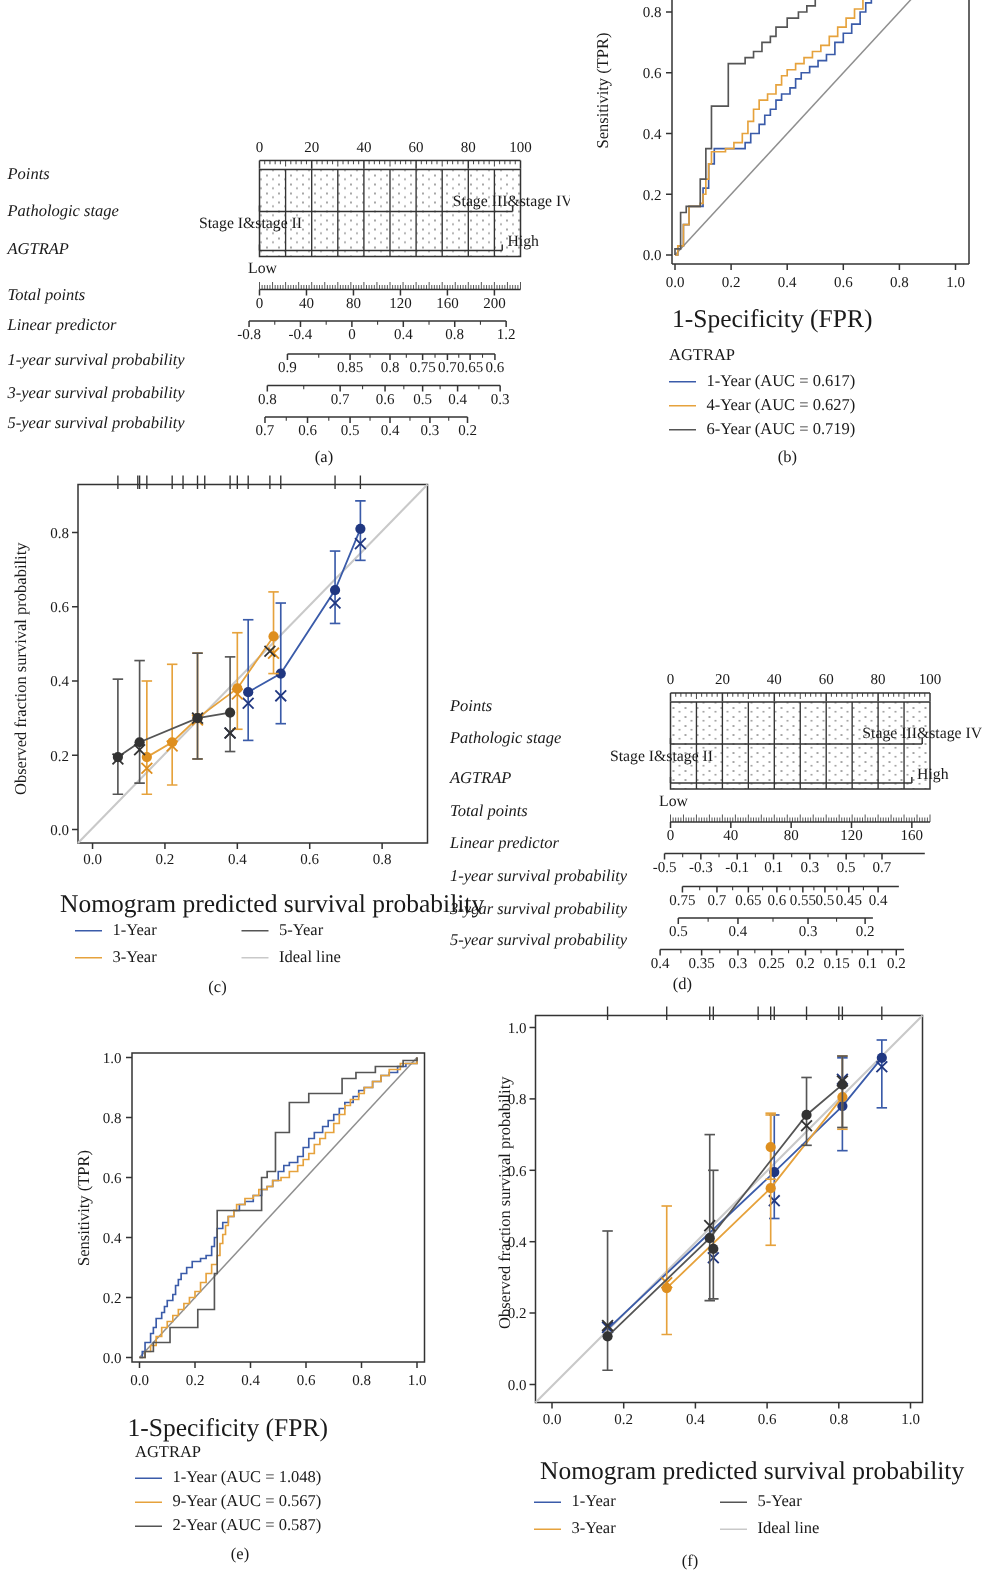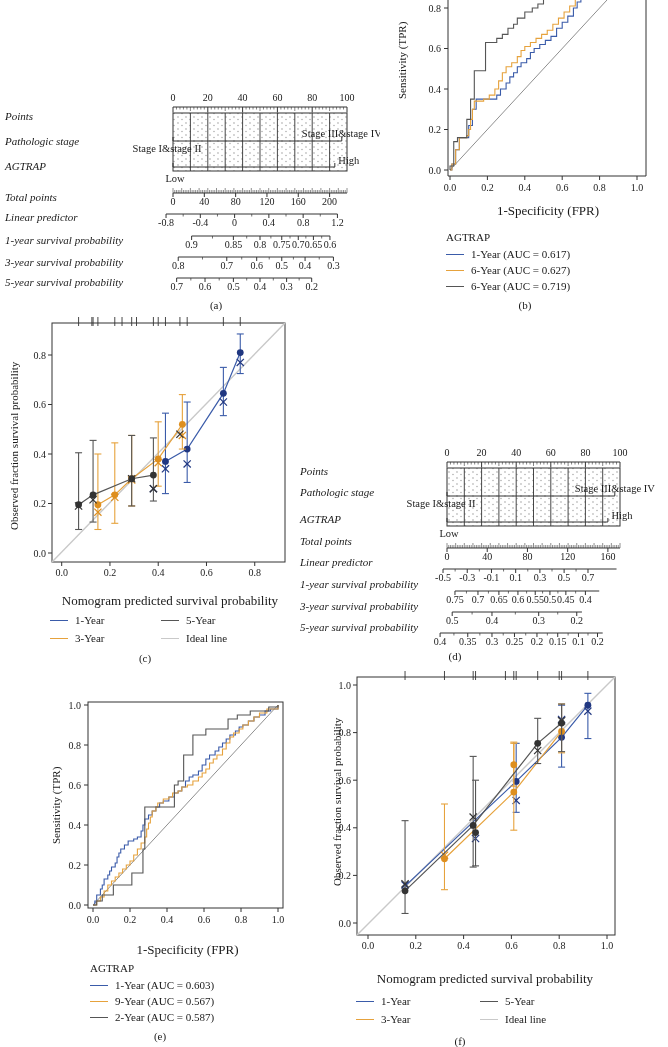--- a/index.html
+++ b/index.html
@@ -1,21 +1,21 @@
 <!DOCTYPE html>
 <html><head>
 <meta charset="utf-8">
 <style>
   html,body{margin:0;padding:0;background:#fff;}
   .fig{position:relative;width:668px;height:1047px;background:#fff;overflow:hidden;
        font-family:"Liberation Serif","DejaVu Serif",serif;color:#1a1a1a;}
   .fig svg{position:absolute;overflow:hidden;}
   svg text{font-family:"Liberation Serif","DejaVu Serif",serif;fill:#1a1a1a;}
   .nl{position:absolute;font-size:11px;white-space:nowrap;font-style:italic;}
-  .xlabel{position:absolute;font-size:13px;text-align:center;white-space:nowrap;}
+  .xlabel{position:absolute;font-size:17px;text-align:left;white-space:nowrap;}
   .vlabel{position:absolute;font-size:11px;writing-mode:vertical-rl;transform:rotate(180deg);
           text-align:center;white-space:nowrap;}
   .caption{position:absolute;font-size:11px;text-align:center;}
   .legend{position:absolute;font-size:11px;}
   .lg-title{margin-bottom:3px;}
   .lg-row{display:flex;align-items:center;height:16px;}
   .lg-grid{display:grid;grid-auto-flow:column;grid-template-rows:repeat(2,18px);}
   .sw{display:inline-block;width:18px;height:0;border-top:1.6px solid #000;margin-right:7px;flex:0 0 18px;}
   .lg-lab{white-space:nowrap;}
 </style>
@@ -343,21 +343,21 @@
   <div class="vlabel" style="left:396px;top:2px;height:116px">Sensitivity (TPR)</div>
   <div class="xlabel" style="left:448px;top:203px;width:200px">1-Specificity (FPR)</div>
   <div class="legend" style="left:446px;top:231px">
     <div class="lg-title">AGTRAP</div>
     <div class="lg-row">
         <span class="sw" style="border-top-color: rgb(58, 91, 169);"></span>
         <span class="lg-lab">1-Year (AUC = 0.617)</span>
       </div>
     <div class="lg-row">
         <span class="sw" style="border-top-color: rgb(230, 162, 60);"></span>
-        <span class="lg-lab">6-Year (AUC = 0.627)</span>
+        <span class="lg-lab">4-Year (AUC = 0.627)</span>
       </div>
     <div class="lg-row">
         <span class="sw" style="border-top-color: rgb(85, 85, 85);"></span>
         <span class="lg-lab">6-Year (AUC = 0.719)</span>
       </div>
   </div>
   <div class="caption" style="left:495px;top:299px;width:60px">(b)</div>
 
   <svg id="svg-c" style="left:8px;top:313px" width="322" height="272">
       <rect x="44" y="10" width="233" height="239" fill="none" stroke="#333333"></rect>
@@ -824,21 +824,21 @@
       <path d="M48,243L49.85,243L49.85,239L51.7,239L51.7,233L55.4,233L55.4,227L57.25,227L57.25,223L59.1,223L59.1,217L62.8,217L62.8,213L64.65,213L64.65,209L66.5,209L66.5,205L70.2,205L70.2,201L72.05,201L72.05,195L73.9,195L73.9,191L75.75,191L75.75,187L79.45,187L79.45,183L83.15,183L83.15,179L88.7,179L88.7,177L92.4,177L92.4,175L96.1,175L96.1,169L97.95,169L97.95,163L99.80000000000001,163L99.80000000000001,157L103.5,157L103.5,153L107.2,153L107.2,149L110.9,149L110.9,145L114.6,145L114.6,141L118.3,141L118.3,139L123.85,139L123.85,135L129.4,135L129.4,131L133.10000000000002,131L133.10000000000002,129L136.8,129L136.8,125L140.5,125L140.5,119L144.2,119L144.2,115L147.9,115L147.9,113L153.45,113L153.45,109L157.14999999999998,109L157.14999999999998,103L160.85,103L160.85,97L164.55,97L164.55,93L170.10000000000002,93L170.10000000000002,89L173.8,89L173.8,85L177.5,85L177.5,81L181.2,81L181.2,77L184.9,77L184.9,73L190.45000000000002,73L190.45000000000002,69L194.15,69L194.15,65L197.85000000000002,65L197.85000000000002,63L203.4,63L203.4,59L208.95,59L208.95,55L214.5,55L214.5,53L220.05,53L220.05,49L225.6,49L225.6,47L233,47L233,43" fill="none" stroke="#3A5BA9" stroke-width="1.1"></path>
       <path d="M48,243L51.7,243L51.7,239L55.4,239L55.4,235L59.1,235L59.1,229L62.8,229L62.8,223L66.5,223L66.5,219L70.2,219L70.2,215L73.9,215L73.9,211L77.6,211L77.6,207L81.3,207L81.3,203L85,203L85,199L88.7,199L88.7,193L92.4,193L92.4,187L96.1,187L96.1,181L99.80000000000001,181L99.80000000000001,175L101.65,175L101.65,167L103.5,167L103.5,161L105.35,161L105.35,155L107.2,155L107.2,149L110.9,149L110.9,145L112.75,145L112.75,141L118.3,141L118.3,137L123.85,137L123.85,135L127.55,135L127.55,131L133.10000000000002,131L133.10000000000002,129L136.8,129L136.8,125L142.35000000000002,125L142.35000000000002,123L147.9,123L147.9,119L153.45,119L153.45,115L157.14999999999998,115L157.14999999999998,111L160.85,111L160.85,107L164.55,107L164.55,101L168.25,101L168.25,97L171.95,97L171.95,93L177.5,93L177.5,87L181.2,87L181.2,81L184.9,81L184.9,75L188.6,75L188.6,71L194.15,71L194.15,67L197.85000000000002,67L197.85000000000002,63L203.4,63L203.4,59L208.95,59L208.95,55L214.5,55L214.5,51L221.89999999999998,51L221.89999999999998,47L233,47L233,43" fill="none" stroke="#E6A23C" stroke-width="1.1"></path>
       <path d="M48,243L51.7,243L51.7,239L57.25,239L57.25,239L57.25,239L57.25,233L68.35,233L68.35,233L68.35,233L68.35,223L86.85,223L86.85,223L86.85,223L86.85,211L97.95,211L97.95,211L97.95,211L97.95,187L99.80000000000001,187L99.80000000000001,145L129.4,145L129.4,145L129.4,145L129.4,123L133.10000000000002,123L133.10000000000002,119L138.64999999999998,119L138.64999999999998,115L138.64999999999998,115L138.64999999999998,93L147.9,93L147.9,93L147.9,93L147.9,73L160.85,73L160.85,73L160.85,73L160.85,67L183.04999999999998,67L183.04999999999998,67L183.04999999999998,67L183.04999999999998,57L192.3,57L192.3,53L201.54999999999998,53L201.54999999999998,53L205.25,53L205.25,49L218.20000000000002,49L218.20000000000002,49L223.75,49L223.75,45L233,45L233,43" fill="none" stroke="#555555" stroke-width="1.1"></path>
     </svg>
   <div class="vlabel" style="left:50px;top:698px;height:215px">Sensitivity (TPR)</div>
   <div class="xlabel" style="left:85px;top:942px;width:205px">1-Specificity (FPR)</div>
   <div class="legend" style="left:90px;top:962px">
     <div class="lg-title">AGTRAP</div>
     <div class="lg-row">
         <span class="sw" style="border-top-color: rgb(58, 91, 169);"></span>
-        <span class="lg-lab">1-Year (AUC = 0.603)</span>
+        <span class="lg-lab">1-Year (AUC = 1.048)</span>
       </div>
     <div class="lg-row">
         <span class="sw" style="border-top-color: rgb(230, 162, 60);"></span>
         <span class="lg-lab">9-Year (AUC = 0.567)</span>
       </div>
     <div class="lg-row">
         <span class="sw" style="border-top-color: rgb(85, 85, 85);"></span>
         <span class="lg-lab">2-Year (AUC = 0.587)</span>
       </div>
   </div>

